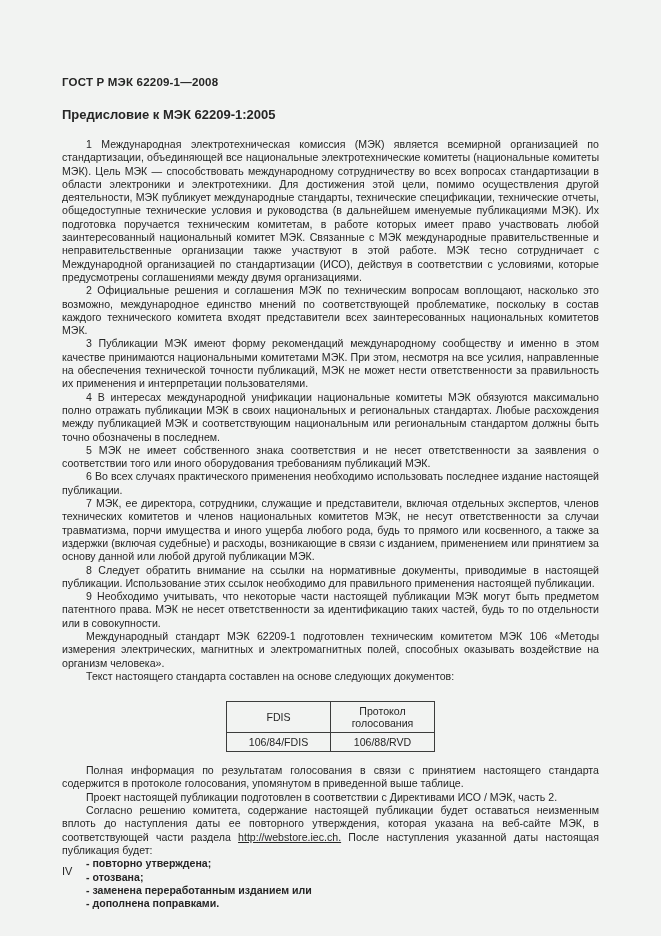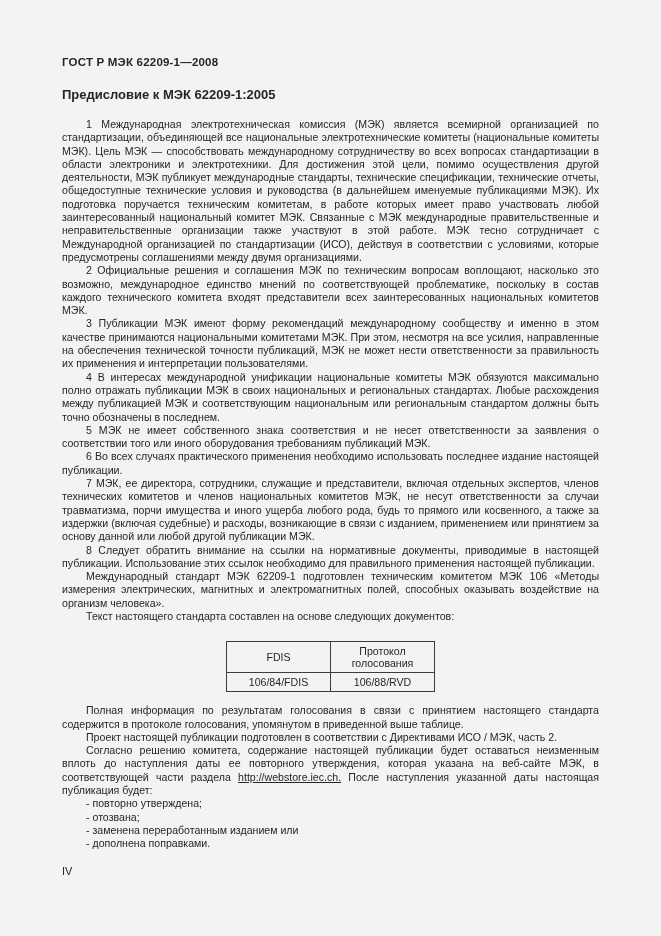--- a/index.html
+++ b/index.html
@@ -3,21 +3,21 @@
 <meta charset="utf-8">
 <style>
   html,body{margin:0;padding:0;}
   body{background:#f2f3f2;font-family:"Liberation Sans",sans-serif;}
   .page{
     position:relative;
     width:661px;height:936px;
     background:#f2f3f2;
     color:#262626;
     box-sizing:border-box;
-    padding:56px 62px 0 62px;
+    padding:76px 62px 0 62px;
     overflow:hidden;
   }
   .doc-code{
     font-size:11.5px;
     font-weight:bold;
     letter-spacing:.2px;
     margin:0 0 0 0;
   }
   .doc-title{
     font-size:13px;
@@ -49,21 +49,21 @@
   table.vote-table th, table.vote-table td{
     border:1px solid #3c3c3c;
     width:95px;
     text-align:center;
     vertical-align:middle;
     font-weight:normal;
     padding:2px 4px;
   }
   table.vote-table th{height:26px;}
   table.vote-table td{height:14px;}
-  .list-block p{margin:0;text-indent:24px;text-align:left;}
+  .list-block p{margin:0;text-indent:24px;text-align:left;font-weight:bold;}
   .page-number{
     position:absolute;
     left:62px;
     top:865px;
     font-size:11px;
     color:#262626;
   }
 </style>
 </head>
 <body>
@@ -77,20 +77,21 @@
   <div class="content">
 
     <p>1 Международная электротехническая комиссия (МЭК) является всемирной организацией по стандартизации, объединяющей все национальные электротехнические комитеты (национальные комитеты МЭК). Цель МЭК — способствовать международному сотрудничеству во всех вопросах стандартизации в области электроники и электротехники. Для достижения этой цели, помимо осуществления другой деятельности, МЭК публикует международные стандарты, технические спецификации, технические отчеты, общедоступные технические условия и руководства (в дальнейшем именуемые публикациями МЭК). Их подготовка поручается техническим комитетам, в работе которых имеет право участвовать любой заинтересованный национальный комитет МЭК. Связанные с МЭК международные правительственные и неправительственные организации также участвуют в этой работе. МЭК тесно сотрудничает с Международной организацией по стандартизации (ИСО), действуя в соответствии с условиями, которые предусмотрены соглашениями между двумя организациями.</p>
     <p>2 Официальные решения и соглашения МЭК по техническим вопросам воплощают, насколько это возможно, международное единство мнений по соответствующей проблематике, поскольку в состав каждого технического комитета входят представители всех заинтересованных национальных комитетов МЭК.</p>
     <p>3 Публикации МЭК имеют форму рекомендаций международному сообществу и именно в этом качестве принимаются национальными комитетами МЭК. При этом, несмотря на все усилия, направленные на обеспечения технической точности публикаций, МЭК не может нести ответственности за правильность их применения и интерпретации пользователями.</p>
     <p>4 В интересах международной унификации национальные комитеты МЭК обязуются максимально полно отражать публикации МЭК в своих национальных и региональных стандартах. Любые расхождения между публикацией МЭК и соответствующим национальным или региональным стандартом должны быть точно обозначены в последнем.</p>
     <p>5 МЭК не имеет собственного знака соответствия и не несет ответственности за заявления о соответствии того или иного оборудования требованиям публикаций МЭК.</p>
     <p>6 Во всех случаях практического применения необходимо использовать последнее издание настоящей публикации.</p>
     <p>7 МЭК, ее директора, сотрудники, служащие и представители, включая отдельных экспертов, членов технических комитетов и членов национальных комитетов МЭК, не несут ответственности за случаи травматизма, порчи имущества и иного ущерба любого рода, будь то прямого или косвенного, а также за издержки (включая судебные) и расходы, возникающие в связи с изданием, применением или принятием за основу данной или любой другой публикации МЭК.</p>
     <p>8 Следует обратить внимание на ссылки на нормативные документы, приводимые в настоящей публикации. Использование этих ссылок необходимо для правильного применения настоящей публикации.</p>
+    <p>9 Необходимо учитывать, что некоторые части настоящей публикации МЭК могут быть предметом патентного права. МЭК не несет ответственности за идентификацию таких частей, будь то по отдельности или в совокупности.</p>
     <p>Международный стандарт МЭК 62209-1 подготовлен техническим комитетом МЭК 106 «Методы измерения электрических, магнитных и электромагнитных полей, способных оказывать воздействие на организм человека».</p>
     <p>Текст настоящего стандарта составлен на основе следующих документов:</p>
 
     <table class="vote-table">
       <thead>
         <tr>
           <th>FDIS</th>
           <th>Протокол голосования</th>
         </tr>
       </thead>

